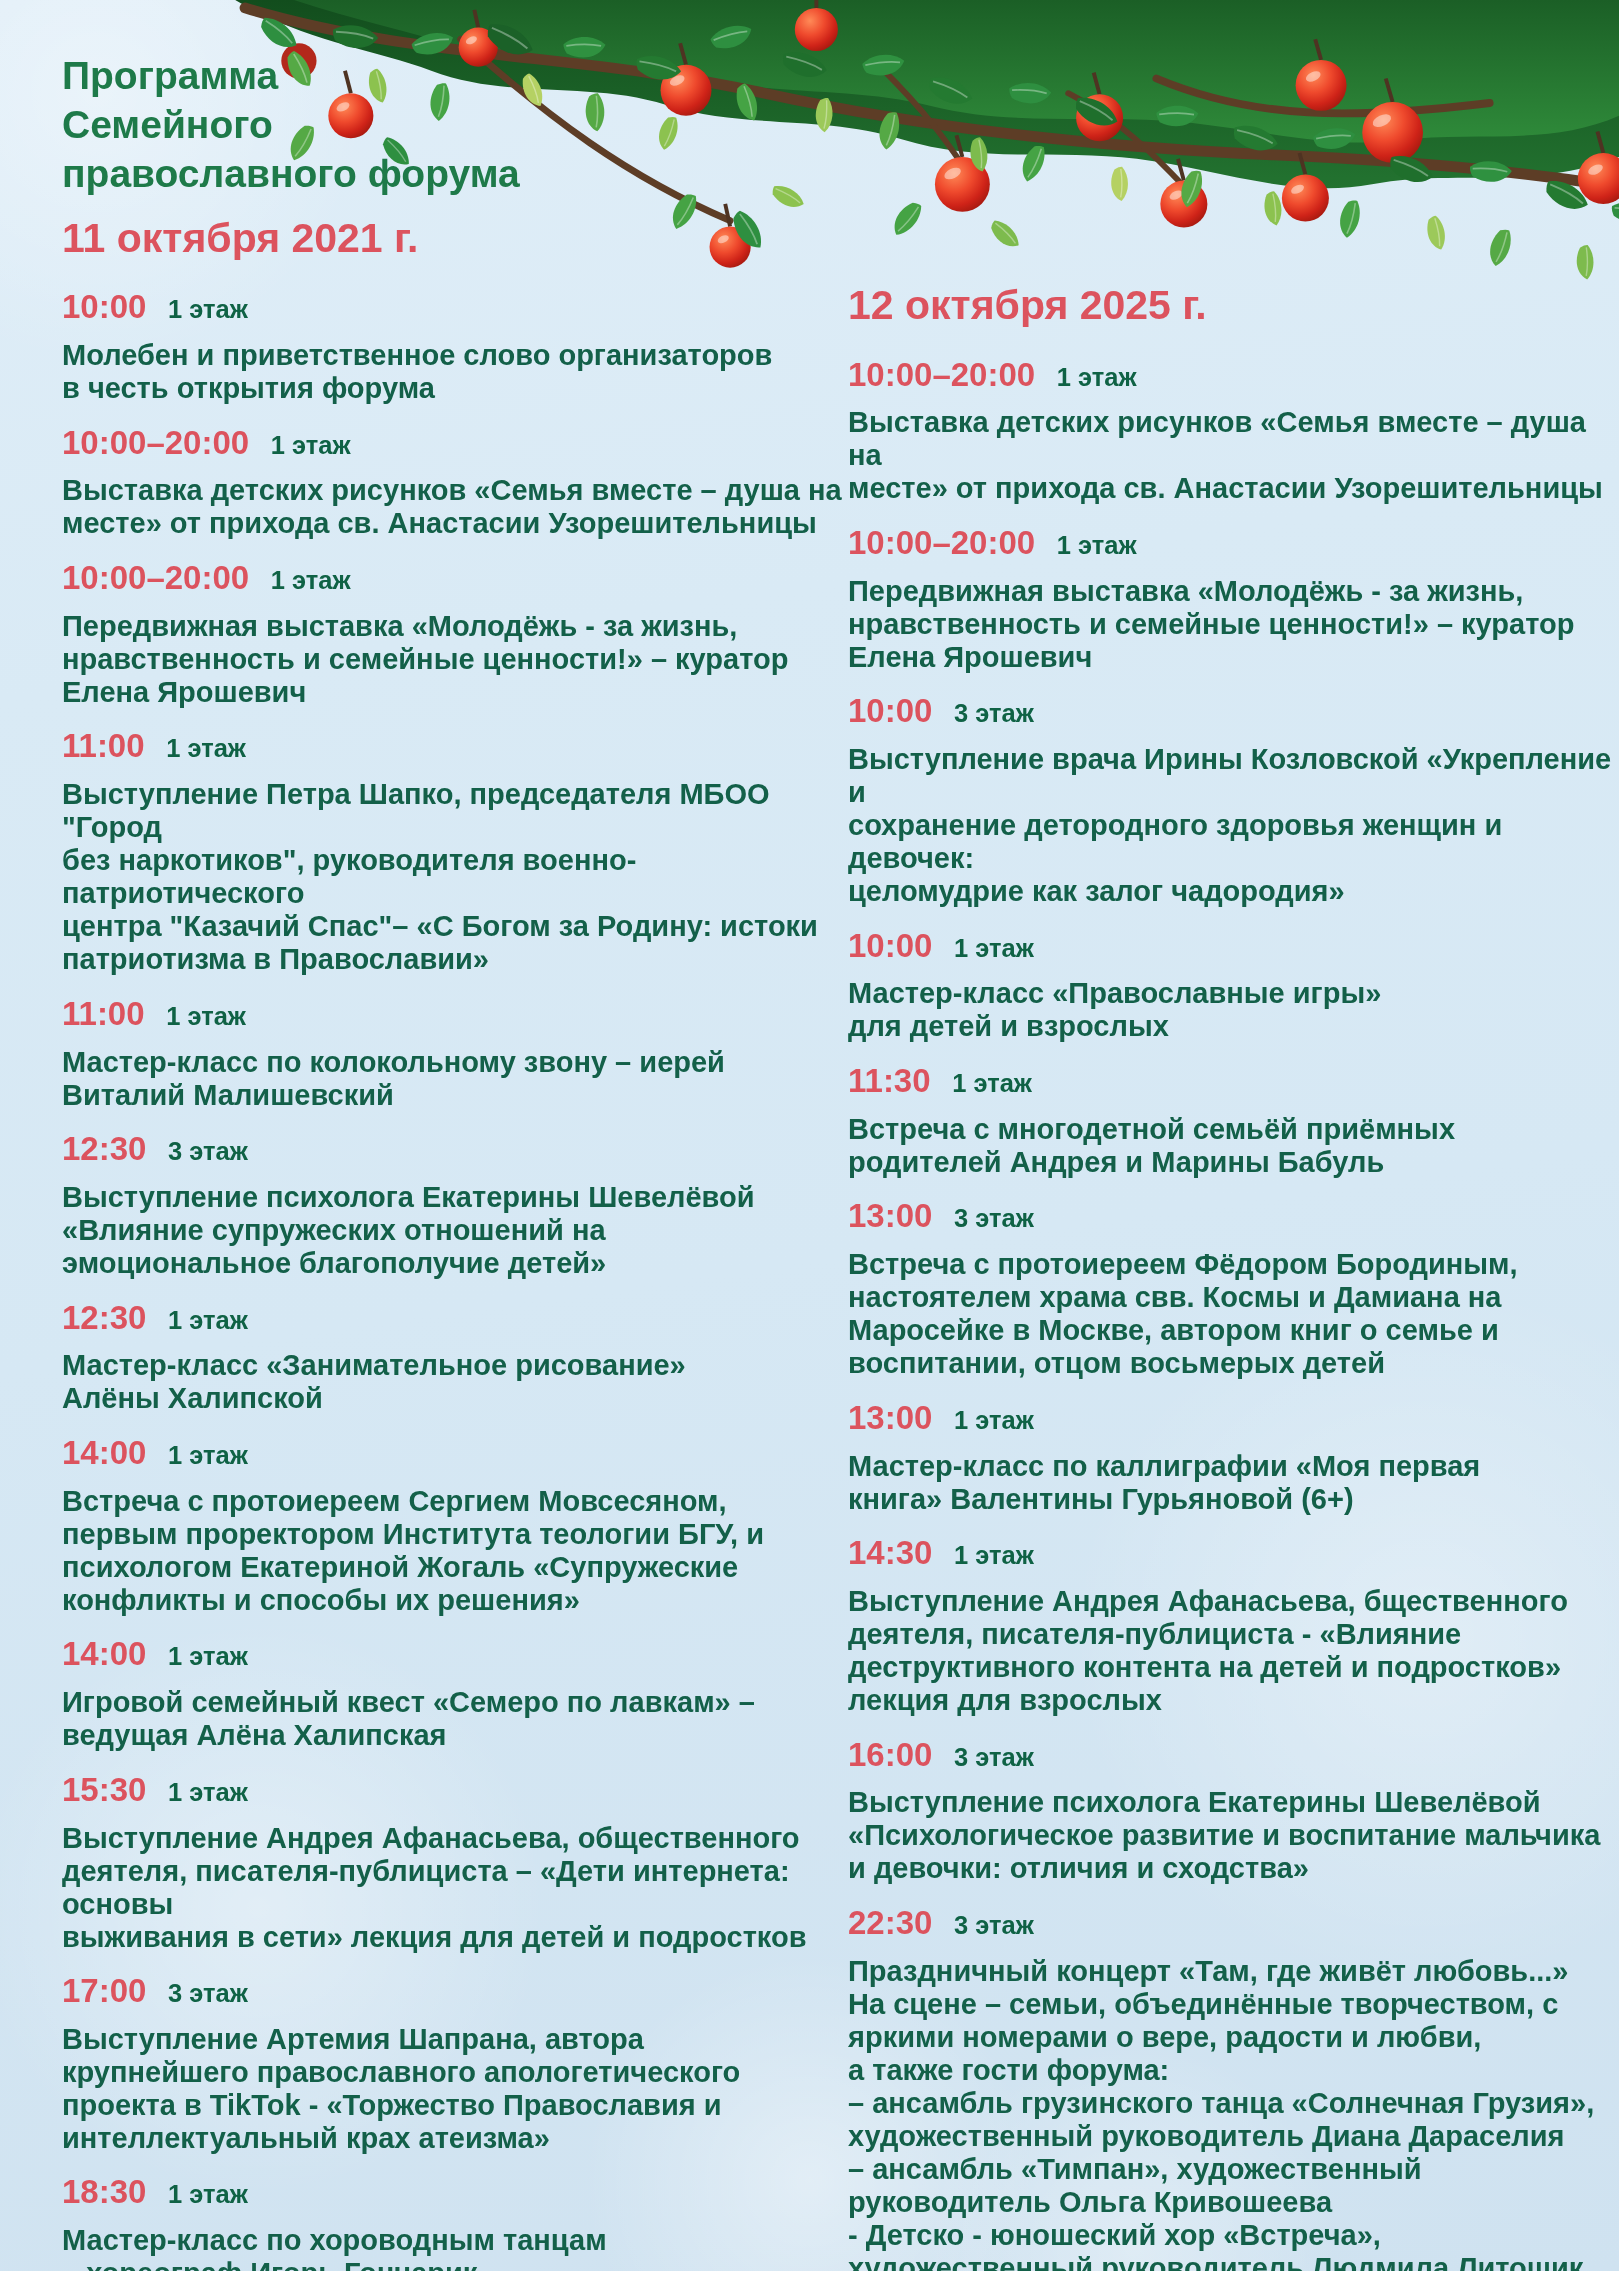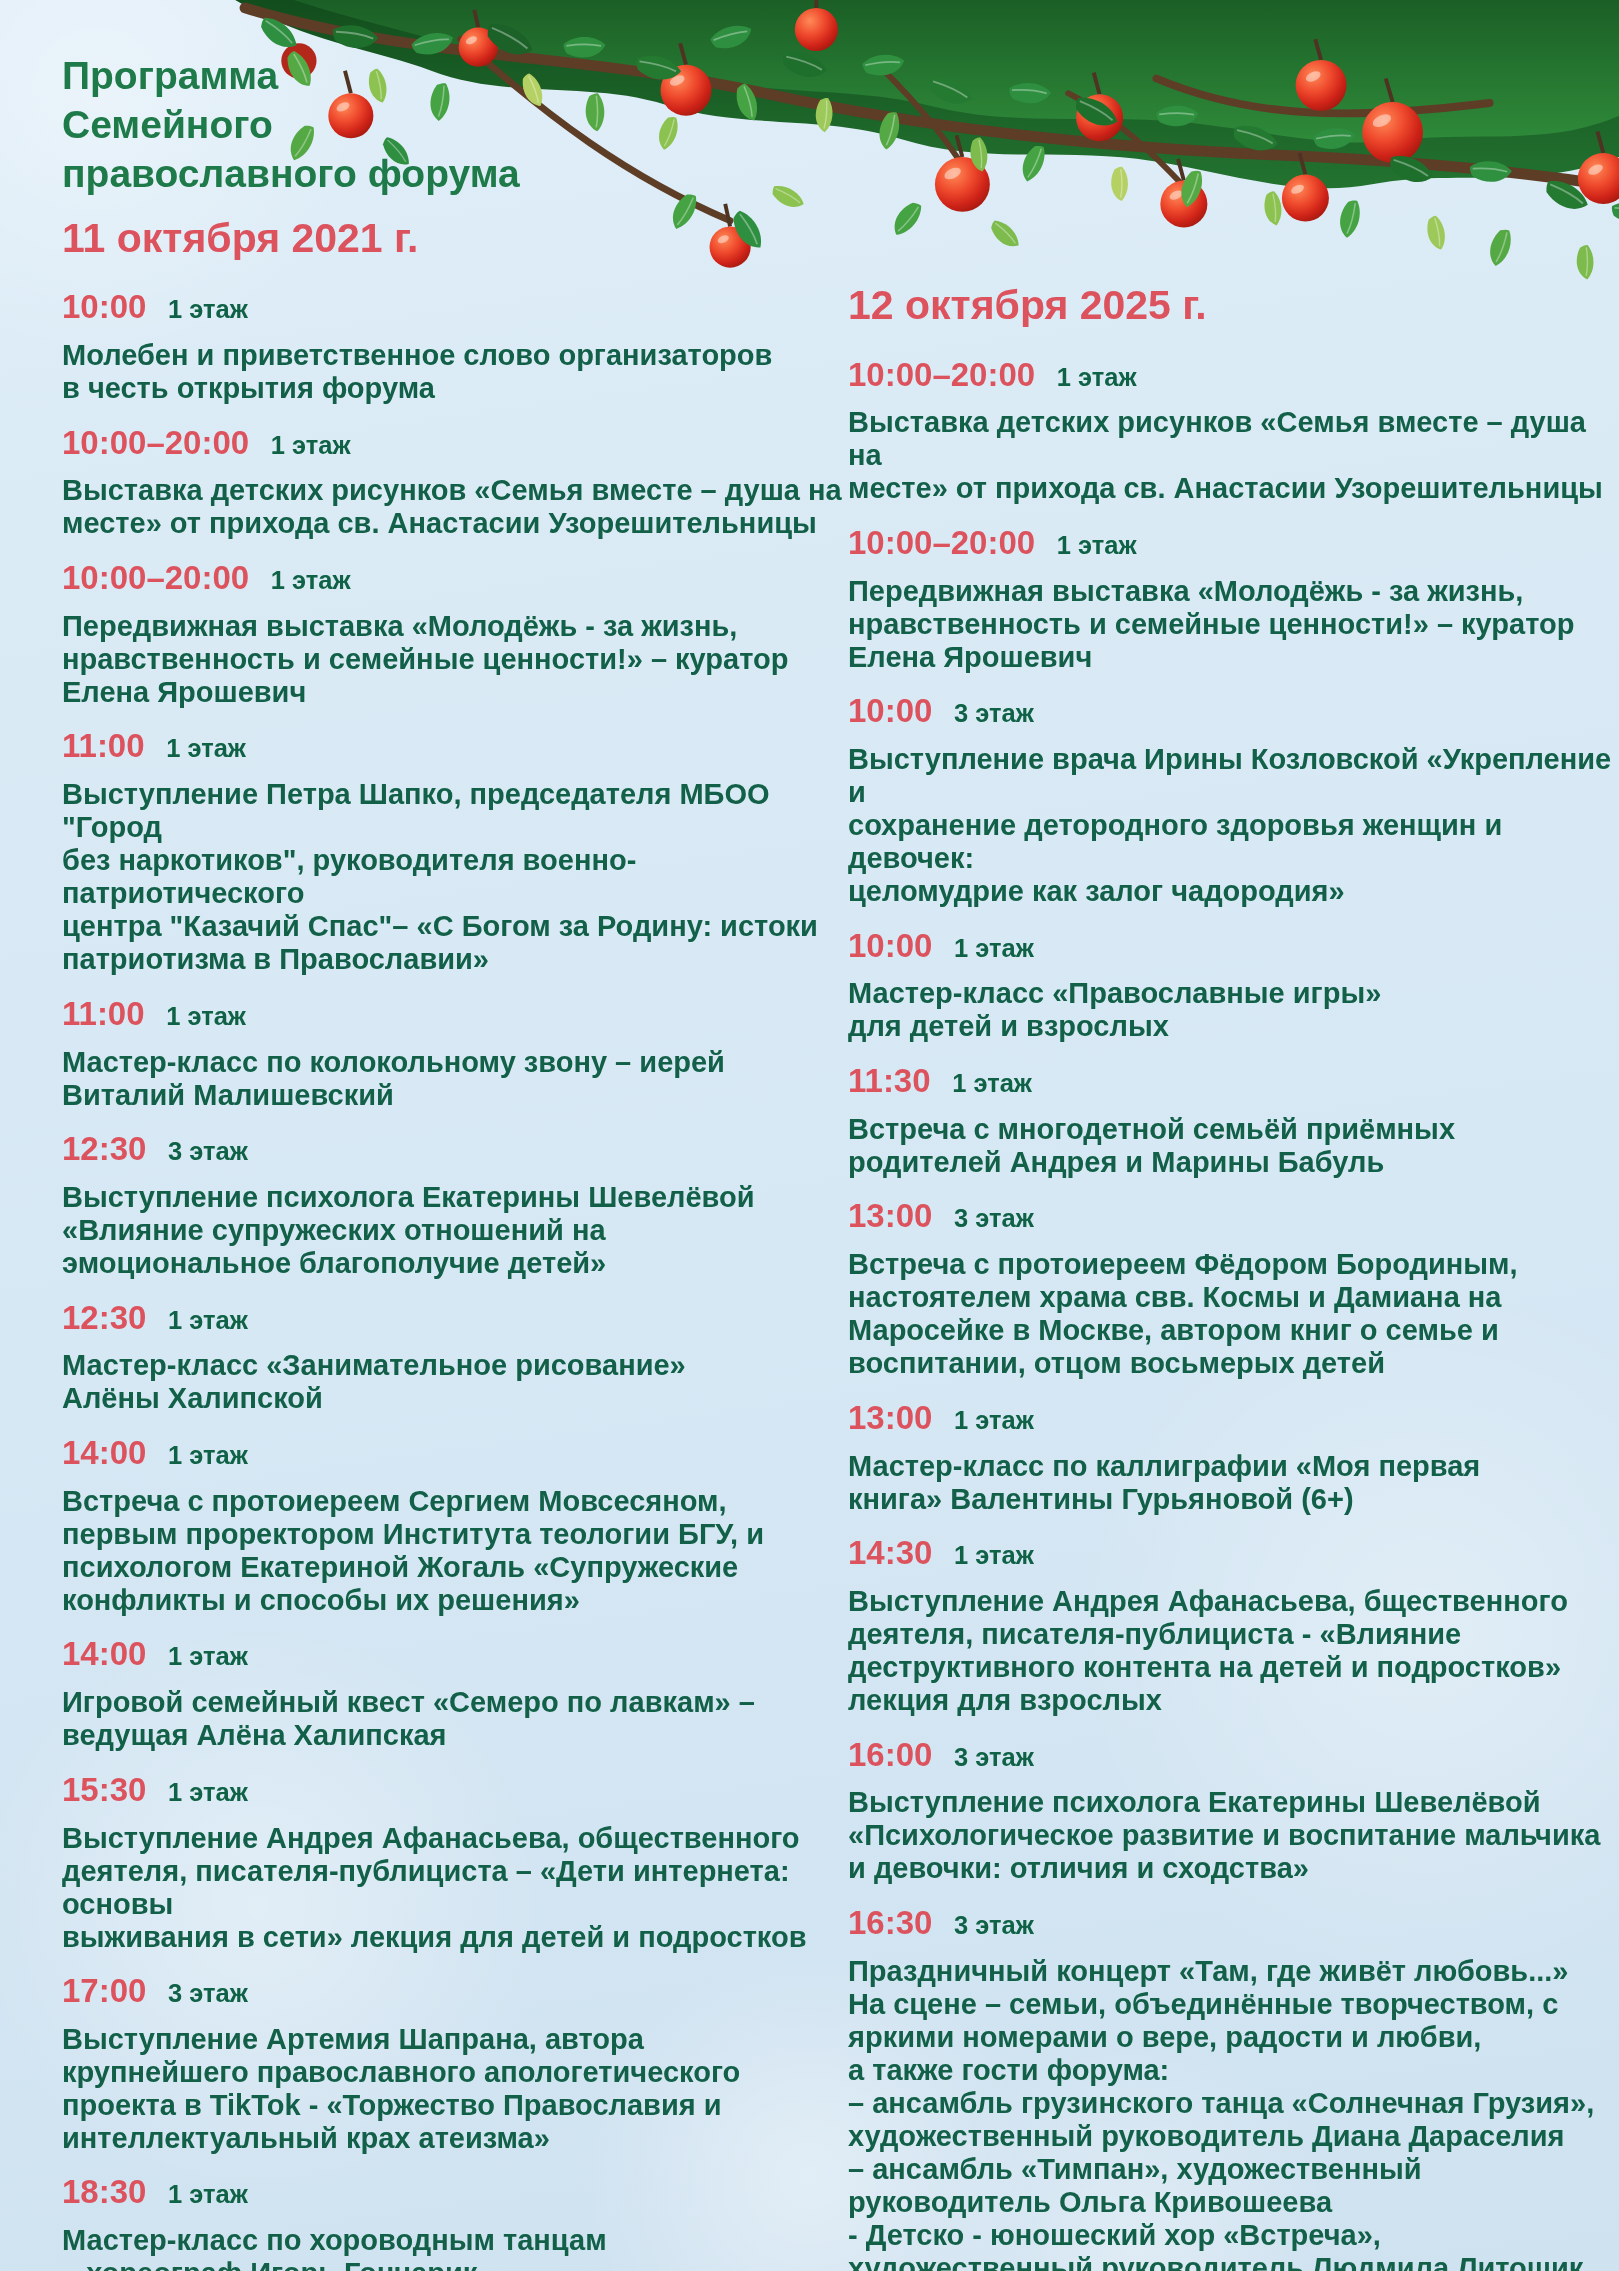--- a/index.html
+++ b/index.html
@@ -361,21 +361,21 @@
     <div class="event-head">
       <span class="event-time">16:00</span><span class="event-floor">3 этаж</span>
     </div>
     <div class="event-desc">Выступление психолога Екатерины Шевелёвой
 «Психологическое развитие и воспитание мальчика
 и девочки: отличия и сходства»</div>
   </div>
 
   <div class="event">
     <div class="event-head">
-      <span class="event-time">16:30</span><span class="event-floor">3 этаж</span>
+      <span class="event-time">22:30</span><span class="event-floor">3 этаж</span>
     </div>
     <div class="event-desc">Праздничный концерт «Там, где живёт любовь...»
 На сцене – семьи, объединённые творчеством, с
 яркими номерами о вере, радости и любви,
 а также гости форума:
 – ансамбль грузинского танца «Солнечная Грузия»,
 художественный руководитель Диана Дараселия
 – ансамбль «Тимпан», художественный
 руководитель Ольга Кривошеева
 - Детско - юношеский хор «Встреча»,

